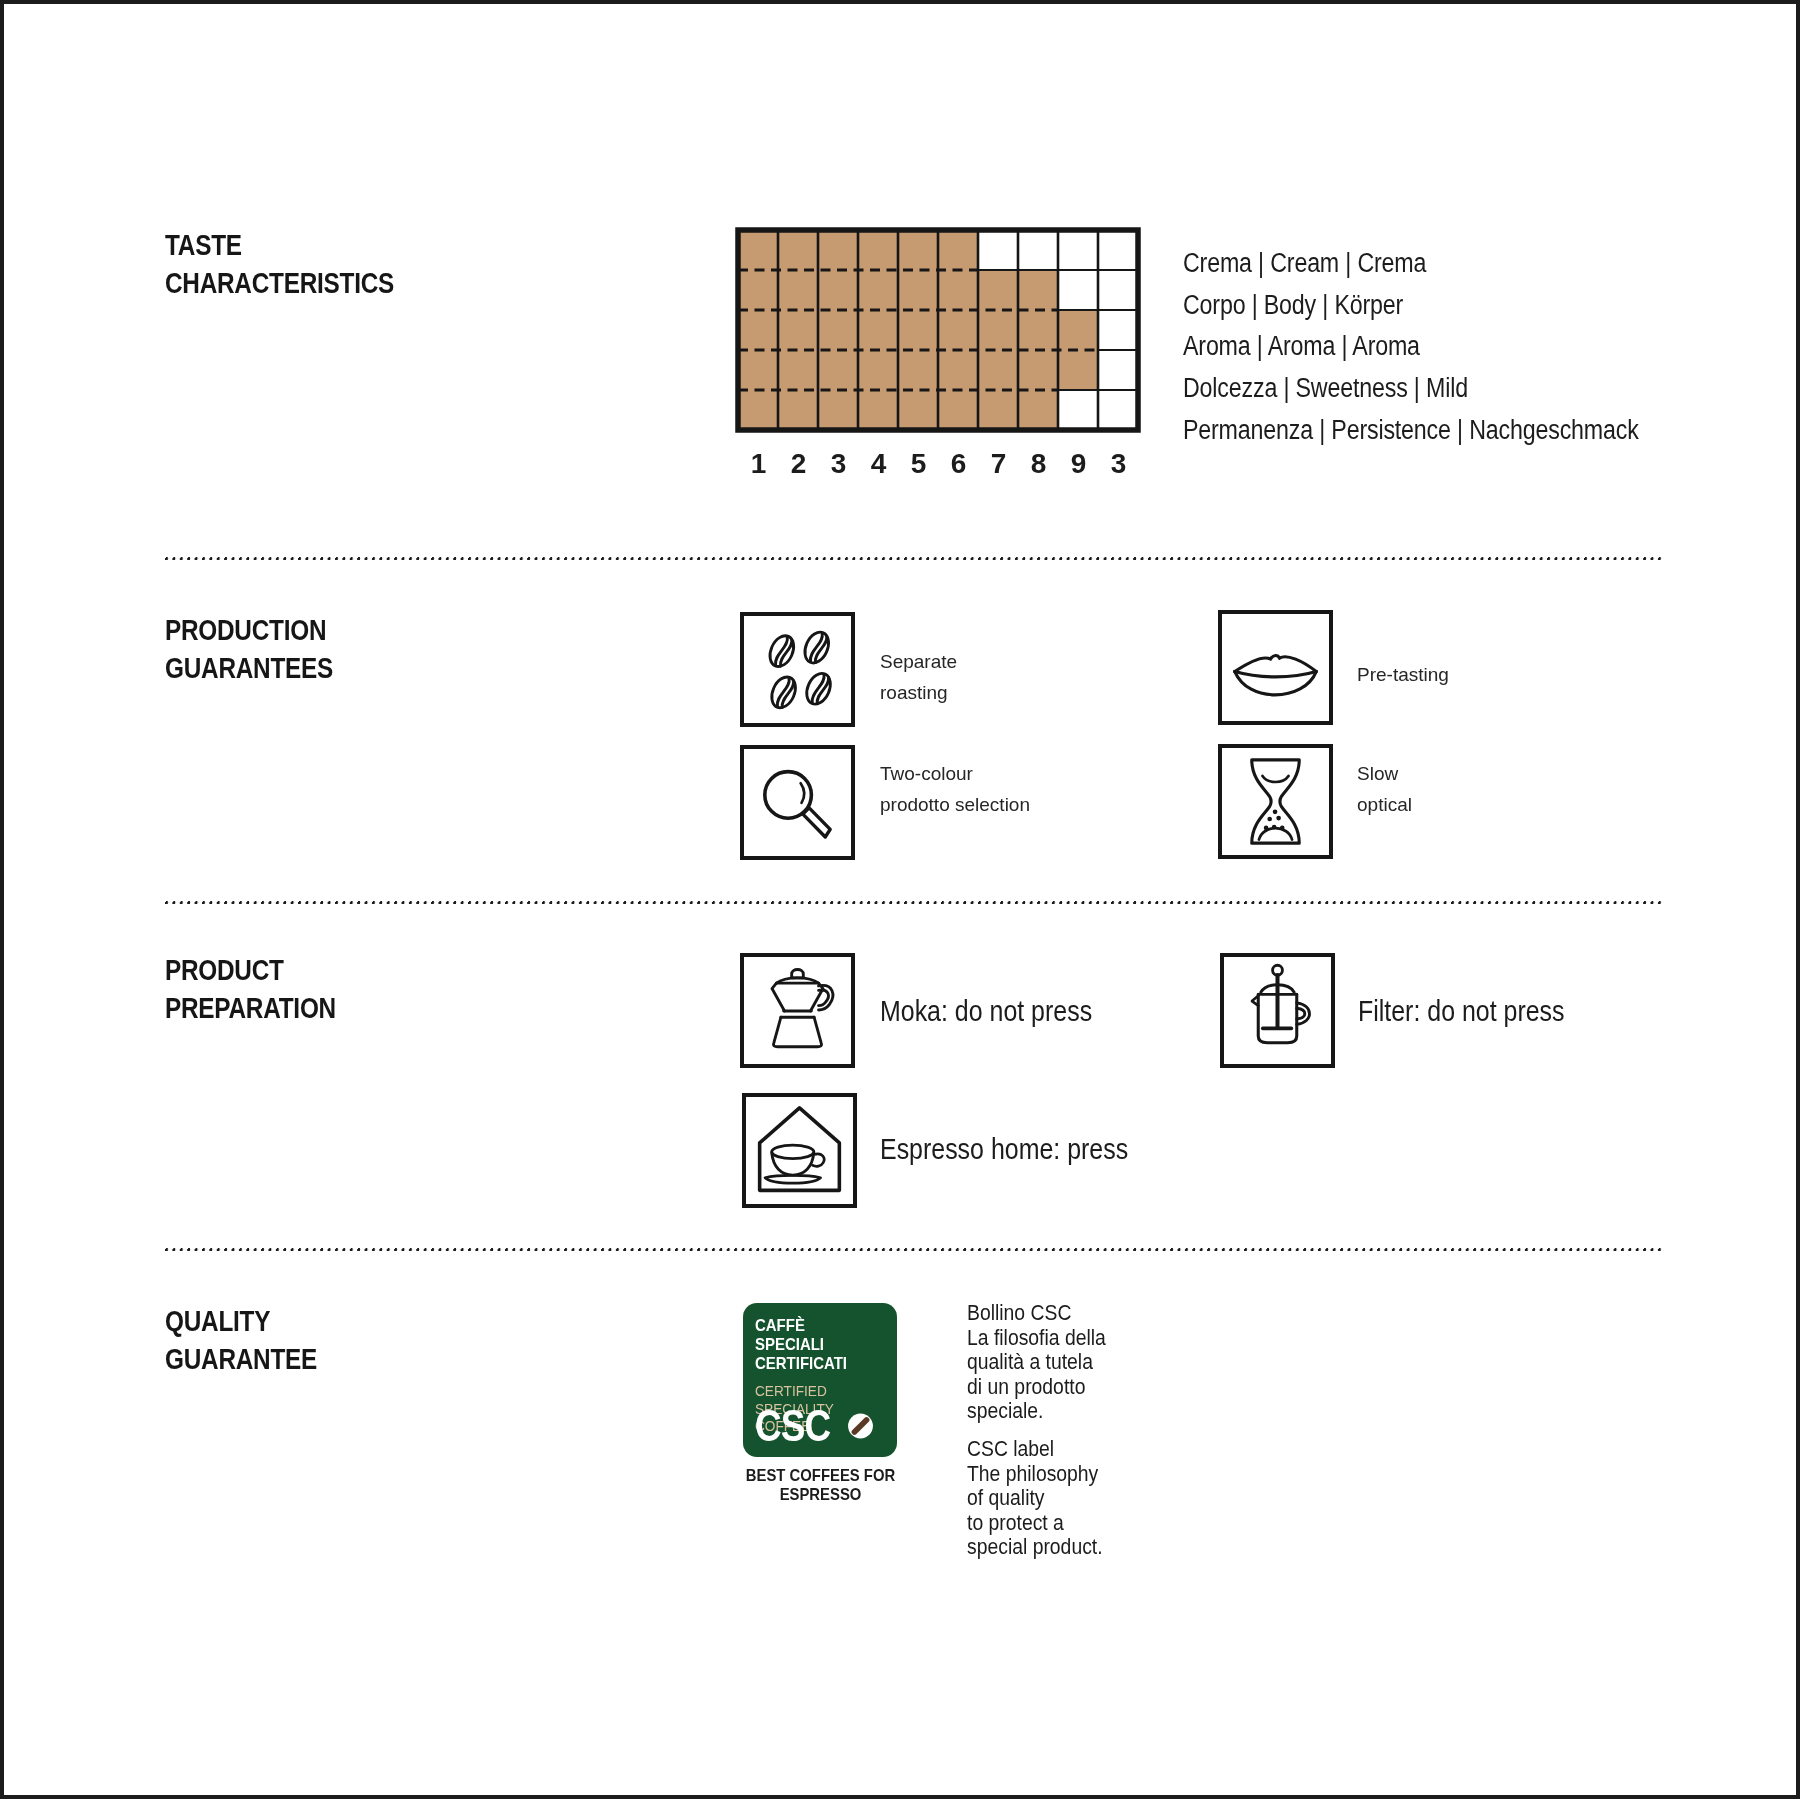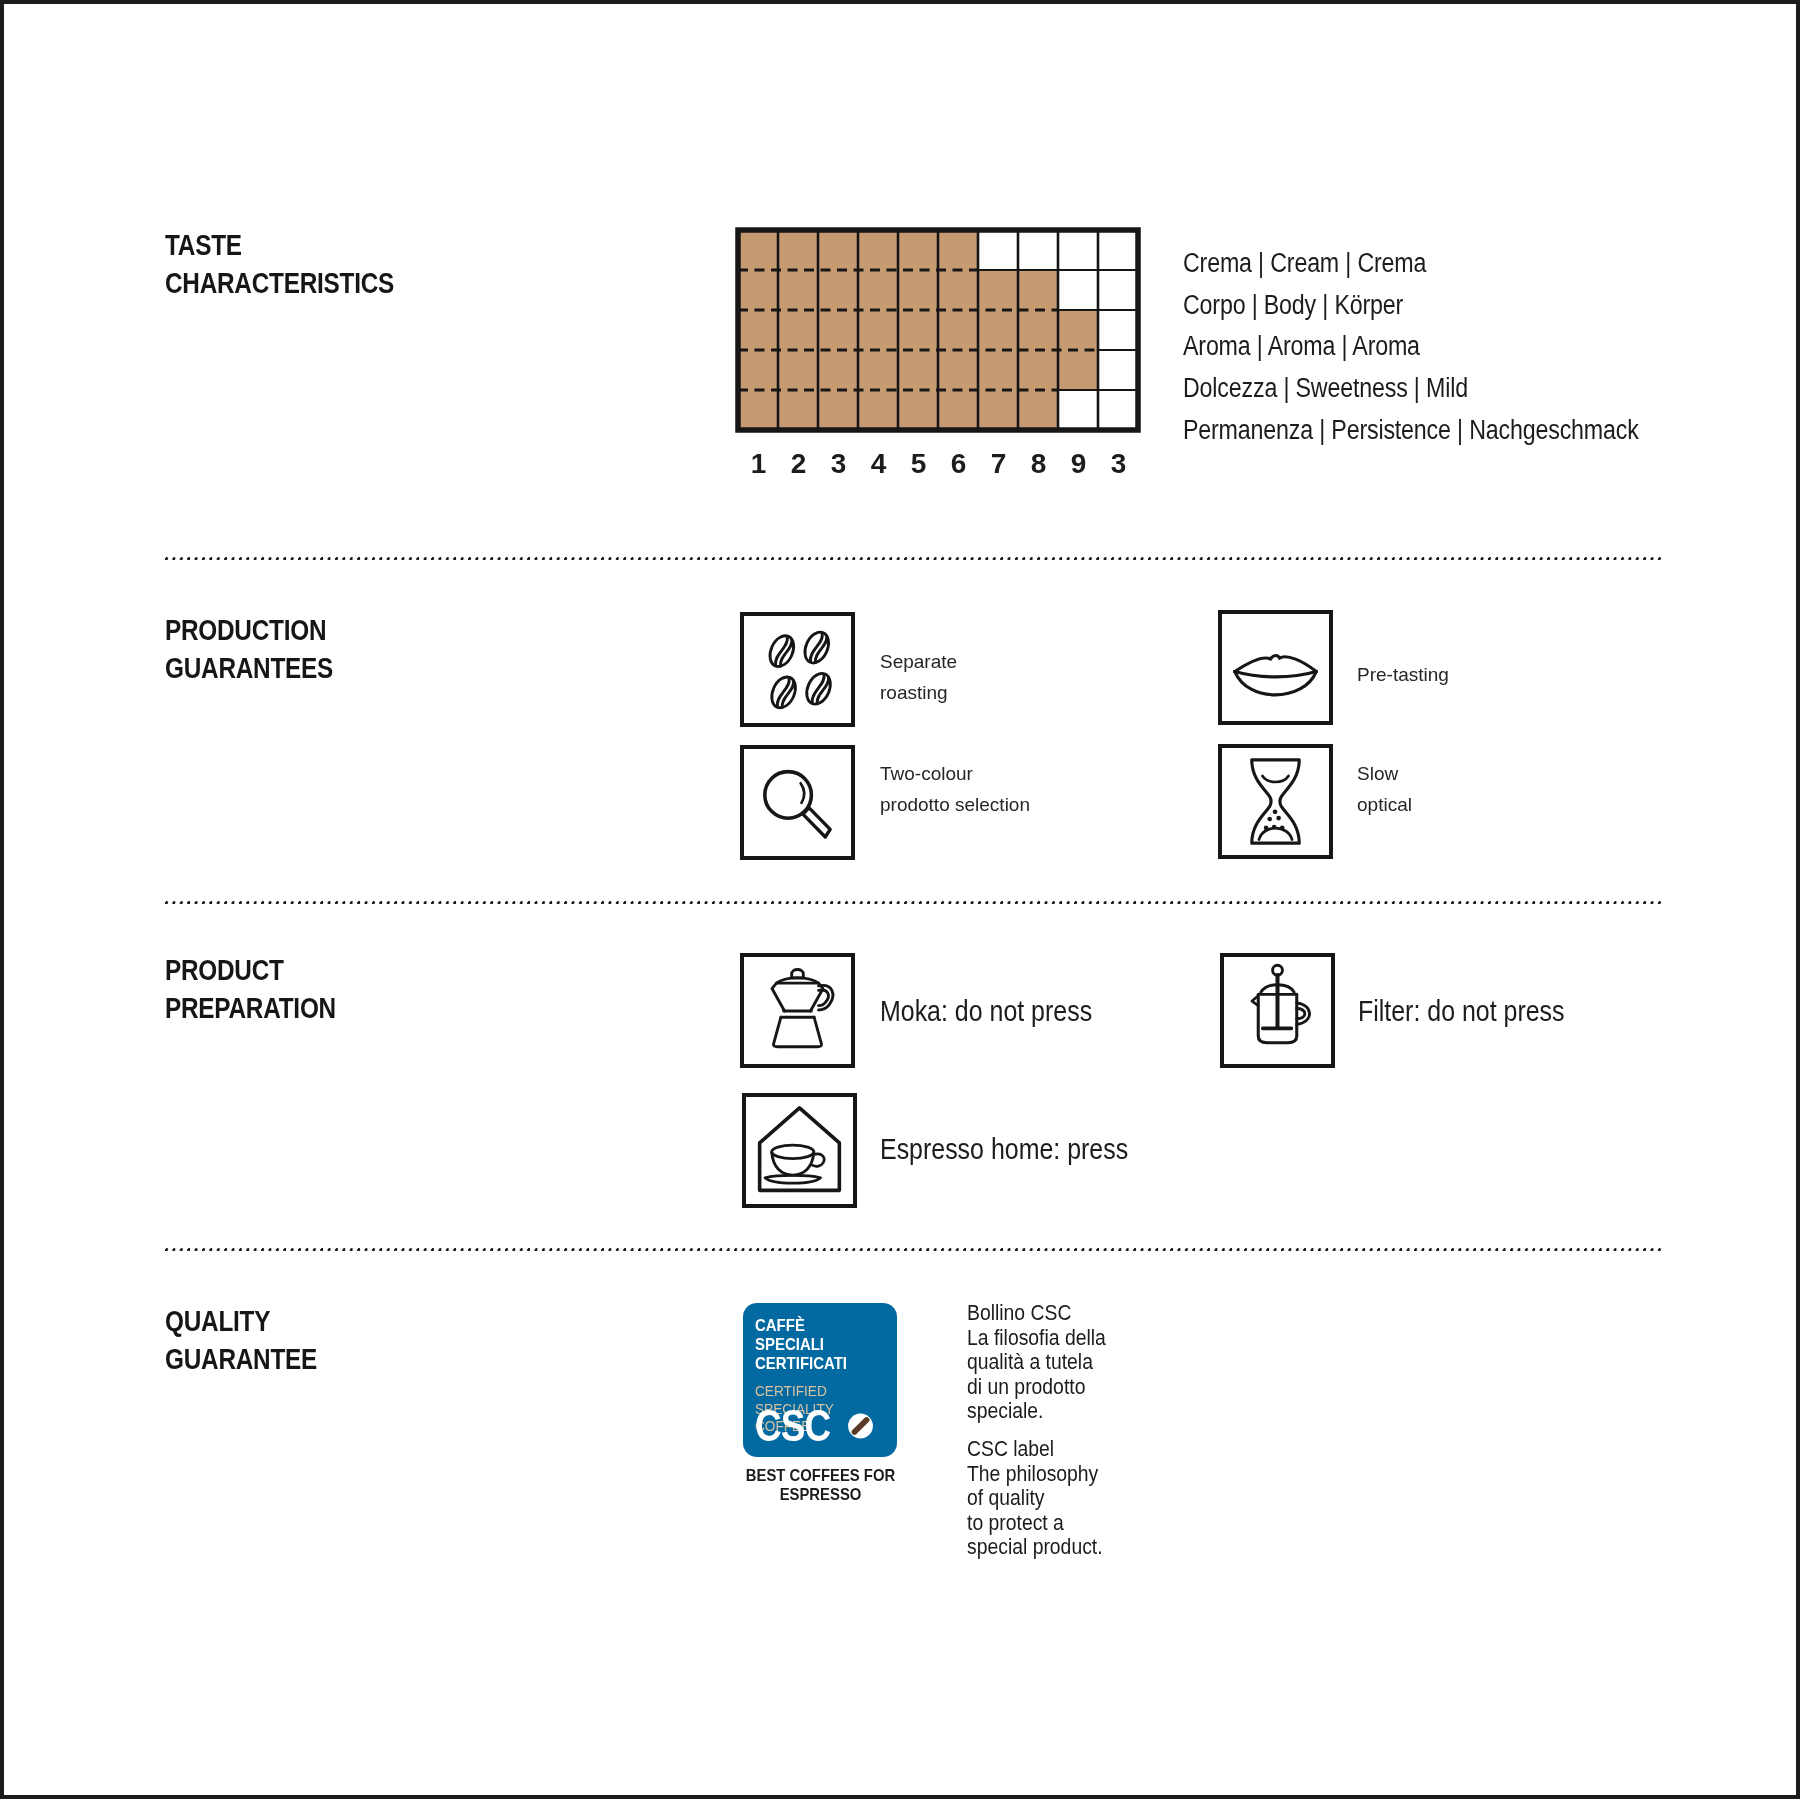--- a/index.html
+++ b/index.html
@@ -18,21 +18,21 @@
   .scale span{flex:1;text-align:center;font-weight:bold;font-size:28px;letter-spacing:-1px;}
   .tlabels{left:1183px;top:243px;font-size:27px;transform:scaleX(0.86);transform-origin:left top;}
   .tlabels div{height:41.6px;display:flex;align-items:center;letter-spacing:-0.2px;}
   
   .ibox{width:115px;height:115px;border:4px solid #161616;box-sizing:border-box;
         display:flex;align-items:center;justify-content:center;background:#fff;}
   .ibox svg{width:103px;height:103px;}
   .plabel{font-size:19px;line-height:31px;color:#262626;}
   .preplabel{font-size:29px;line-height:31px;transform:scaleX(0.86);transform-origin:left top;}
   
-  .badge{left:743px;top:1303px;width:154px;height:154px;background:#0369a1;
+  .badge{left:743px;top:1303px;width:154px;height:154px;background:#14532d;
          border-radius:14px;box-sizing:border-box;padding:13px 12px;color:#fff;}
   .badge .b1{font-weight:bold;font-size:17px;line-height:19px;transform:scaleX(0.88);
              transform-origin:left top;letter-spacing:0;}
   .badge .b2{font-size:15.5px;line-height:17.5px;color:#d8c3a0;margin-top:9px;
              transform:scaleX(0.88);transform-origin:left top;}
   .brow{position:absolute;left:12px;right:23px;bottom:11px;display:flex;
         justify-content:space-between;align-items:center;}
   .cscword{font-weight:bold;font-size:45px;line-height:40px;transform:scaleX(0.82);
            transform-origin:left bottom;letter-spacing:-1px;}
   .bestline{left:733px;top:1466px;width:175px;text-align:center;font-weight:bold;

